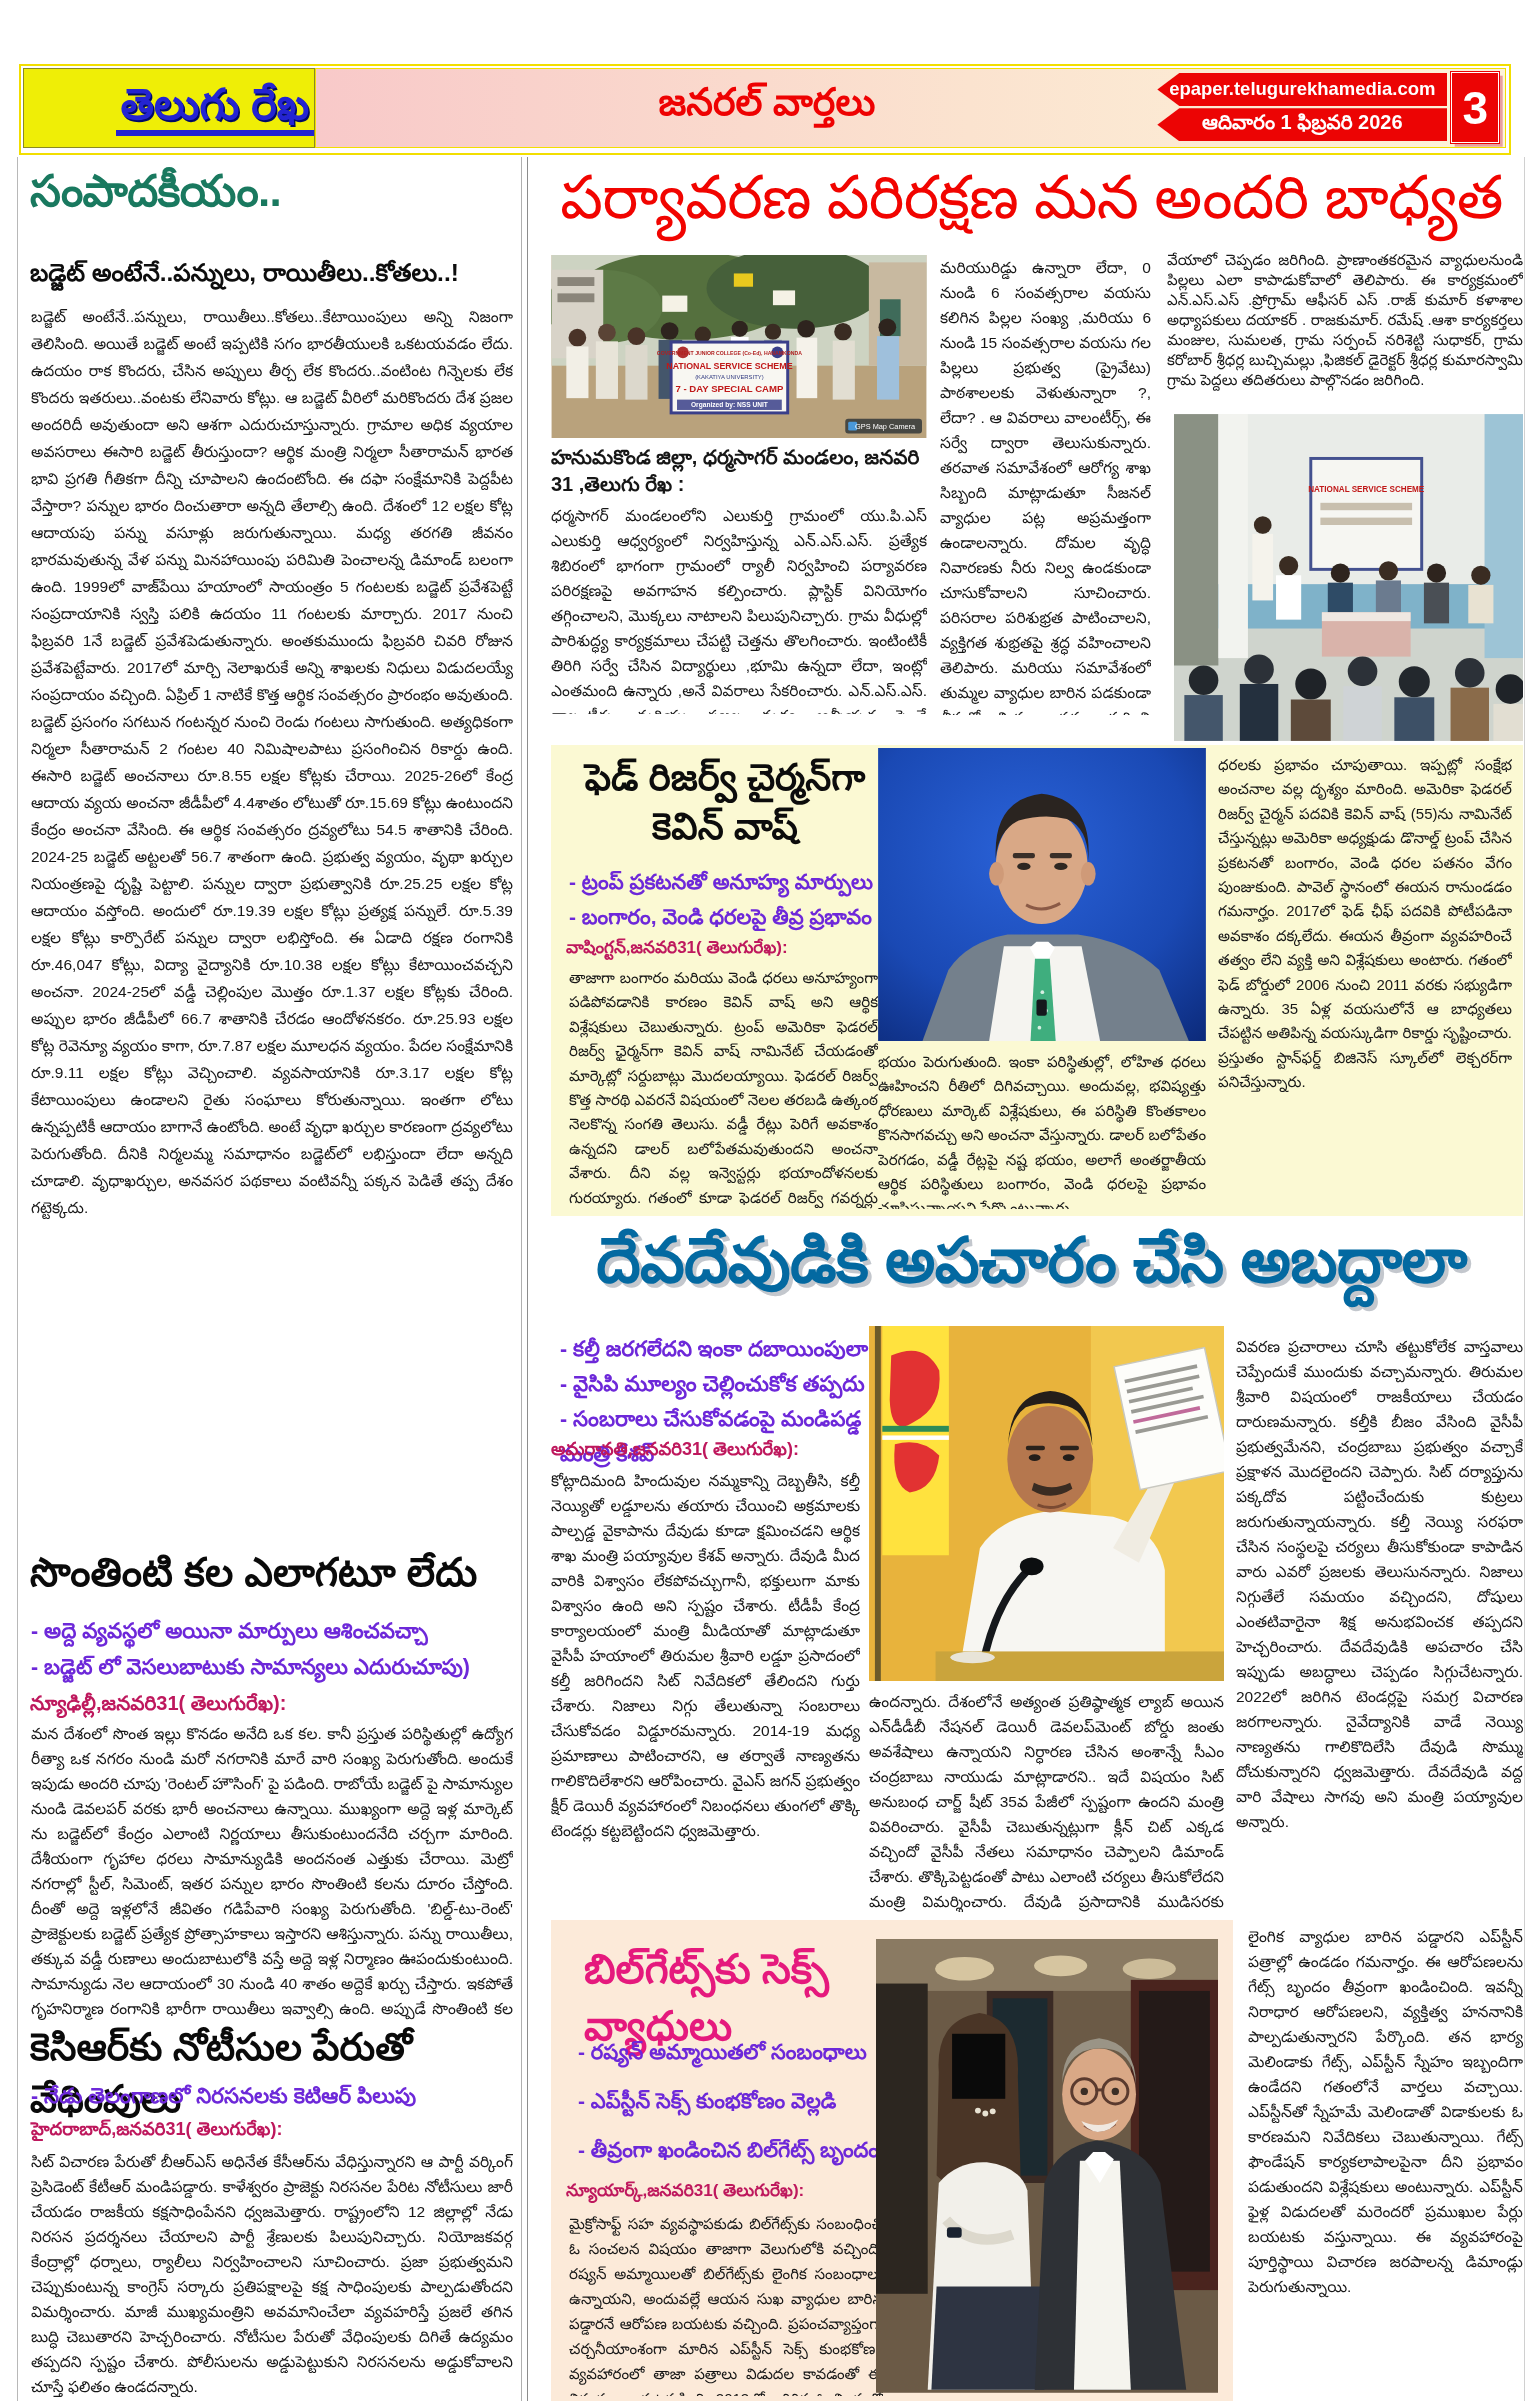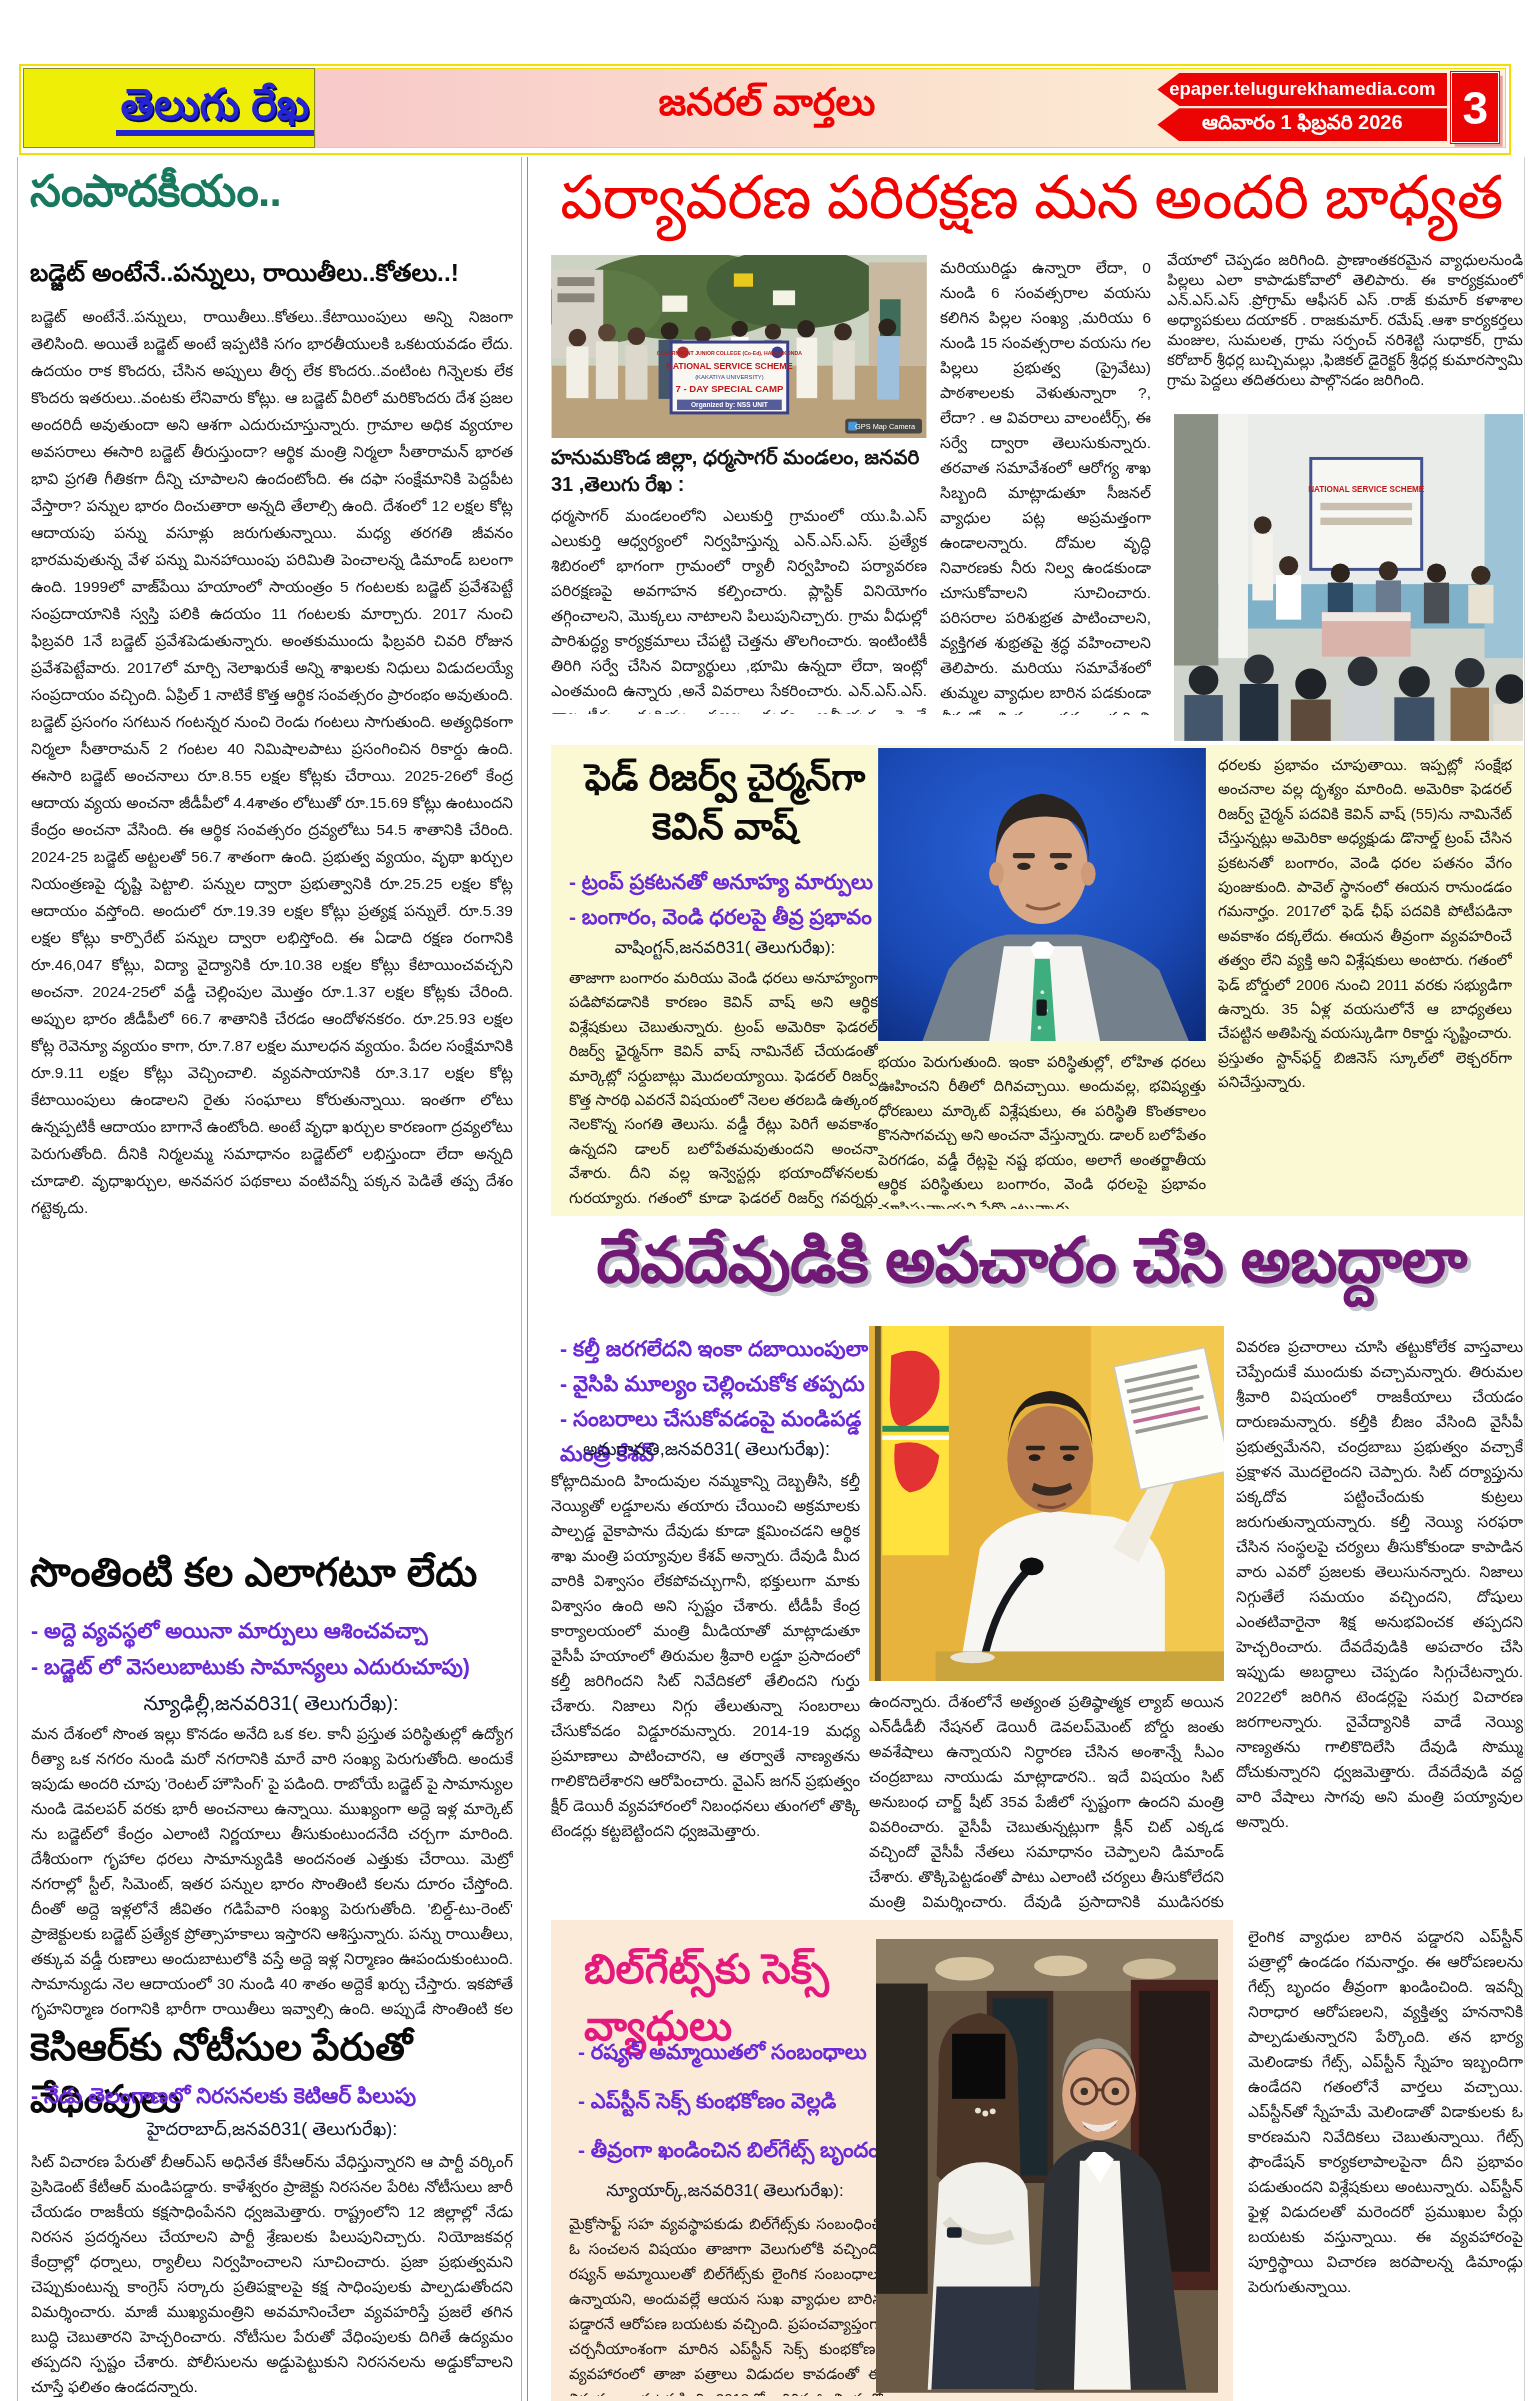--- a/index.html
+++ b/index.html
@@ -28,21 +28,21 @@
         border:1.5px solid #fff;outline:1.5px solid #ec0404;display:flex;align-items:center;justify-content:center;
         font-size:46px;font-weight:bold;box-shadow:3.7px 3.7px 0 #e89f9f;}
 
   
   .ed-title{left:30px;top:166px;width:484px;font-size:44px;font-weight:bold;color:#19795f;letter-spacing:-0.7px;}
   .ed-sub{left:30px;top:259px;width:484px;font-size:24.4px;font-weight:bold;color:#0d0d0d;}
   .ed-body{left:31px;top:303px;width:482px;height:1241px;font-size:15.5px;line-height:27px;}
   .sec-head1{left:30px;top:1550px;width:486px;font-size:40px;font-weight:bold;color:#0a0a0a;}
   .bullets{font-weight:bold;color:#6d28d9;}
   .home-bullets{left:31px;top:1613px;width:484px;font-size:21.4px;line-height:36px;}
-  .dateline{font-weight:normal;text-align:center;color:#0f172a;}
+  .dateline{font-weight:bold;text-align:left;color:#be185d;}
   .home-date{left:30px;top:1692px;width:482px;font-size:20px;}
   .home-body{left:31px;top:1721px;width:482px;height:299px;font-size:15.5px;line-height:25px;}
   .kcr-head{left:30px;top:2026px;width:486px;font-size:38px;font-weight:bold;color:#0a0a0a;}
   .kcr-bullet{left:31px;top:2084px;width:484px;font-size:21.4px;}
   .kcr-date{left:31px;top:2119px;width:482px;font-size:18px;}
   .kcr-body{left:31px;top:2149px;width:482px;height:248px;font-size:15.5px;line-height:25px;}
 
   
   .env-head{left:542px;top:163px;width:979px;text-align:center;font-size:60px;font-weight:normal;color:#f10400;letter-spacing:-0.7px;}
   .photo-frame{overflow:hidden;}
@@ -52,21 +52,21 @@
   .env-col3{left:1167px;top:250px;width:356px;height:158px;font-size:15px;line-height:20px;}
 
   .fed-box{left:551px;top:745px;width:972px;height:471px;background:#fbf9d3;}
   .fed-head{left:566px;top:753px;width:318px;text-align:center;font-size:37px;font-weight:bold;line-height:49px;color:#0c0c0c;}
   .fed-bullets{left:569px;top:864px;width:325px;font-size:21px;line-height:35px;}
   .fed-date{left:566px;top:938px;width:318px;font-size:17px;}
   .fed-col1{left:569px;top:966px;width:309px;height:244px;font-size:15px;line-height:24.4px;}
   .fed-col2{left:878px;top:1050px;width:328px;height:159px;font-size:15px;line-height:24.4px;}
   .fed-col3{left:1218px;top:753px;width:294px;height:457px;font-size:15px;line-height:24.4px;}
 
-  .dev-head{left:542px;top:1224px;width:979px;text-align:center;font-size:63px;font-weight:bold;color:#701a75;
+  .dev-head{left:542px;top:1224px;width:979px;text-align:center;font-size:63px;font-weight:bold;color:#0369a1;
             text-shadow:3.7px 3.7px 0 #c3c7cd;letter-spacing:-0.7px;}
   .dev-bullets{left:560px;top:1332px;width:318px;font-size:21.4px;line-height:35px;}
   .dev-date{left:551px;top:1439px;width:311px;font-size:18px;}
   .dev-col1{left:551px;top:1468px;width:309px;height:444px;font-size:15.5px;line-height:25px;}
   .dev-col2{left:869px;top:1689px;width:355px;height:223px;font-size:15.5px;line-height:25px;}
   .dev-col3{left:1236px;top:1334px;width:287px;height:580px;font-size:15.5px;line-height:25px;}
 
   .gates-box{left:551px;top:1920px;width:682px;height:481px;background:#fcead9;}
   .gates-head{left:584px;top:1946px;width:325px;font-size:41px;font-weight:bold;color:#e5197d;}
   .gates-bullets{left:578px;top:2027px;width:318px;font-size:21px;line-height:49px;}

